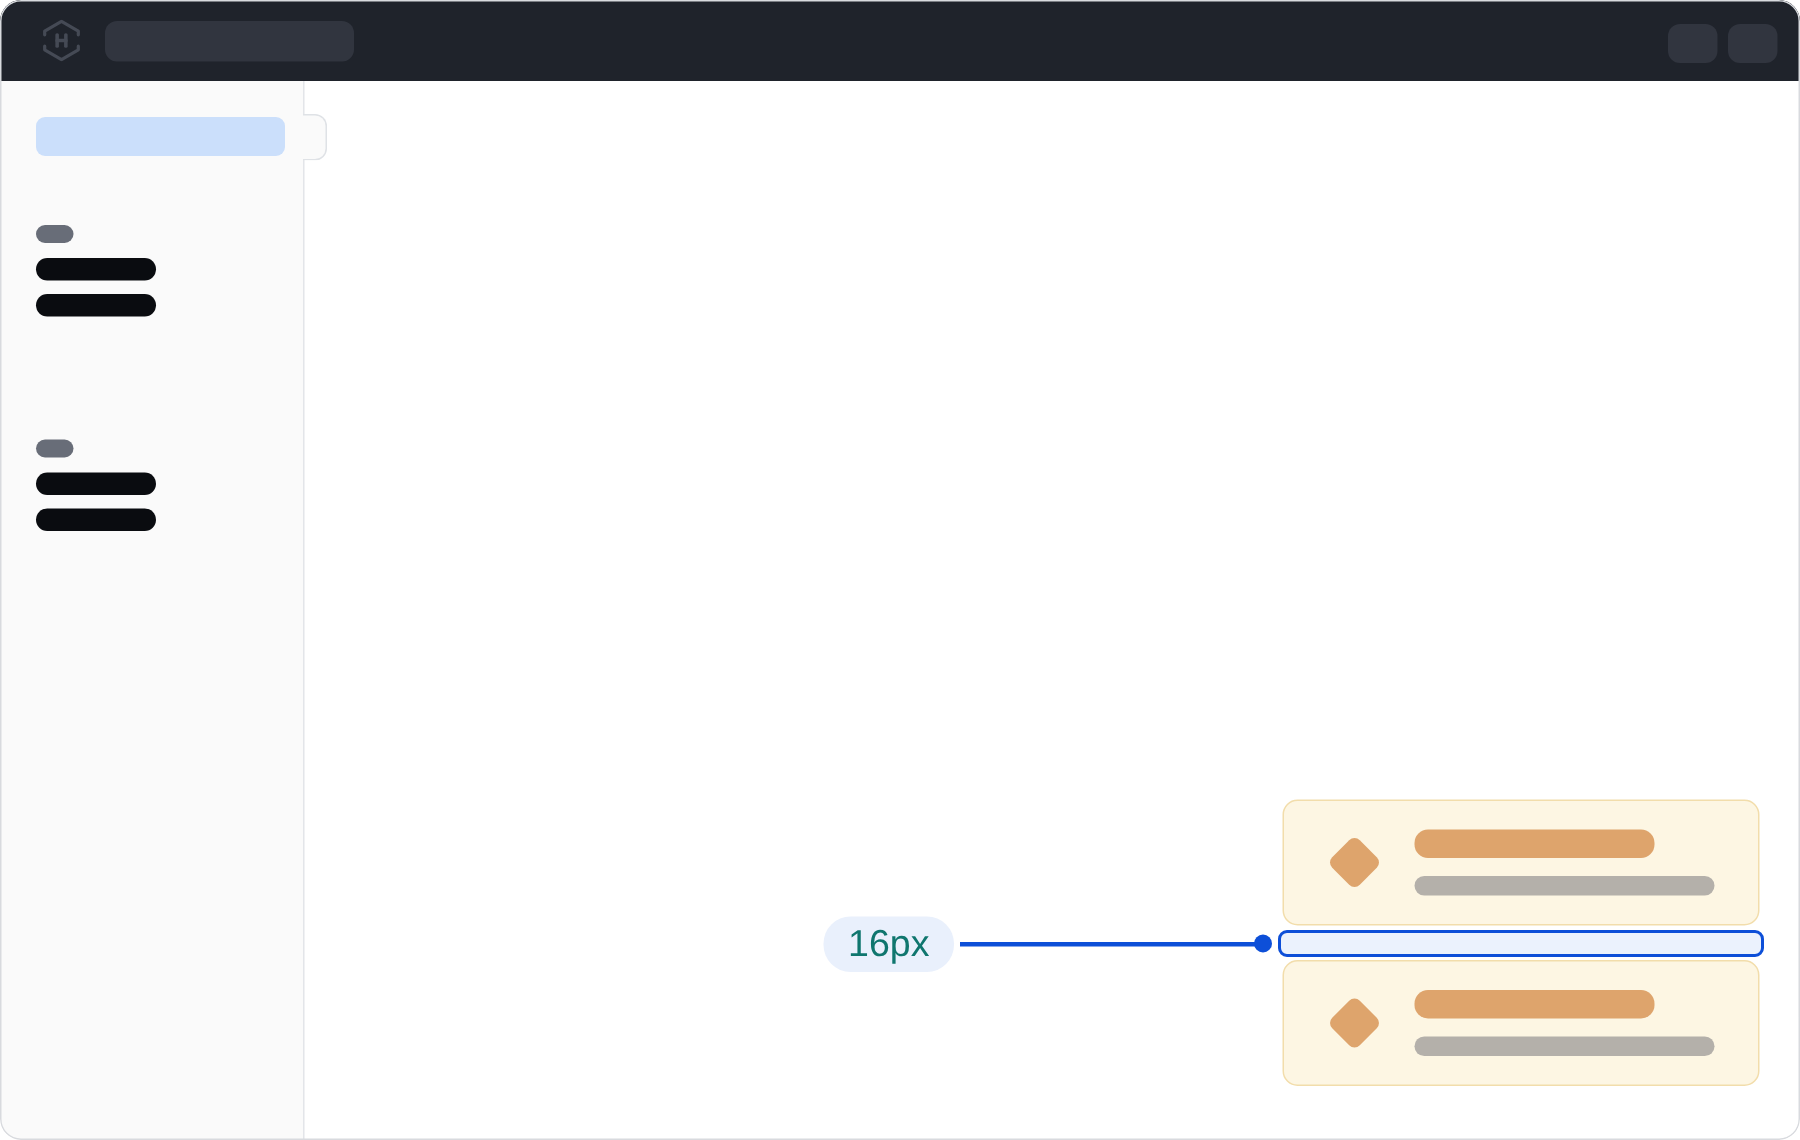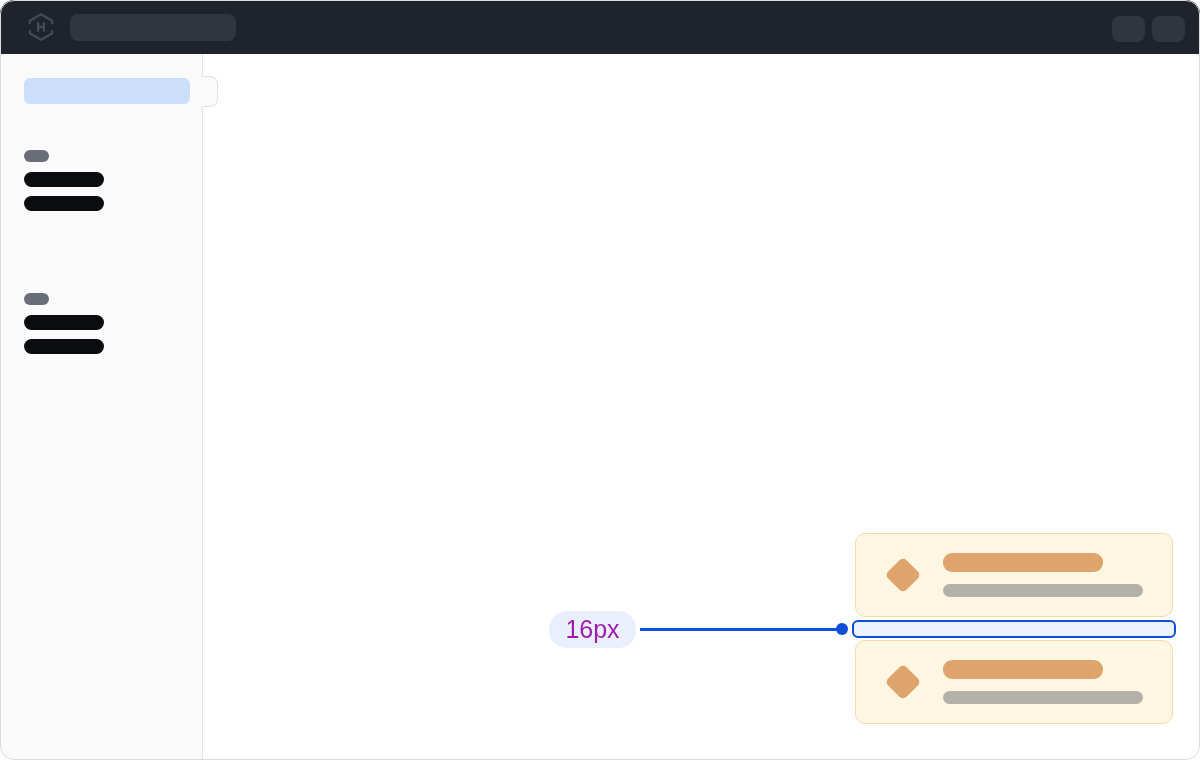--- a/index.html
+++ b/index.html
@@ -42,21 +42,21 @@
   .card-lines{margin-left:27px;display:flex;flex-direction:column;gap:12px;}
   .title-skel{width:160px;height:19px;border-radius:9px;background:#DEA46C;}
   .subtitle-skel{width:200px;height:13px;border-radius:6.5px;background:#B4B0AA;}
 
   
   .gap-highlight{position:absolute;left:852px;top:620px;width:324px;height:18px;
     box-sizing:border-box;border:2.5px solid #0D4FD8;border-radius:6px;
     background:#EBF2FD;z-index:10;}
   .measure-label{position:absolute;left:549px;top:611px;width:87px;height:37px;
     border-radius:18px;background:#E9F0FC;display:flex;align-items:center;
-    justify-content:center;color:#a21caf;font-size:25px;font-weight:500;z-index:10;}
+    justify-content:center;color:#0f766e;font-size:25px;font-weight:500;z-index:10;}
   .measure-line{position:absolute;left:640px;top:628px;width:197px;height:3px;
     background:#0D4FD8;z-index:10;}
   .measure-dot{position:absolute;left:836px;top:623px;width:12px;height:12px;
     border-radius:50%;background:#0D4FD8;z-index:10;}
 </style>
 </head>
 <body>
 
 <div class="window">
 

